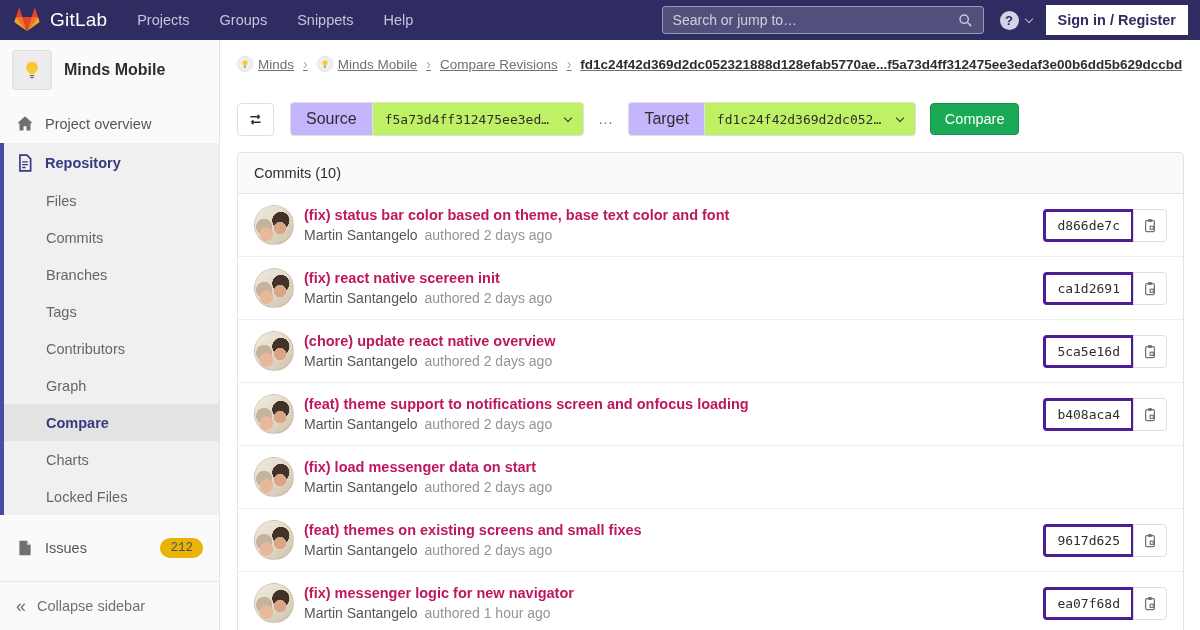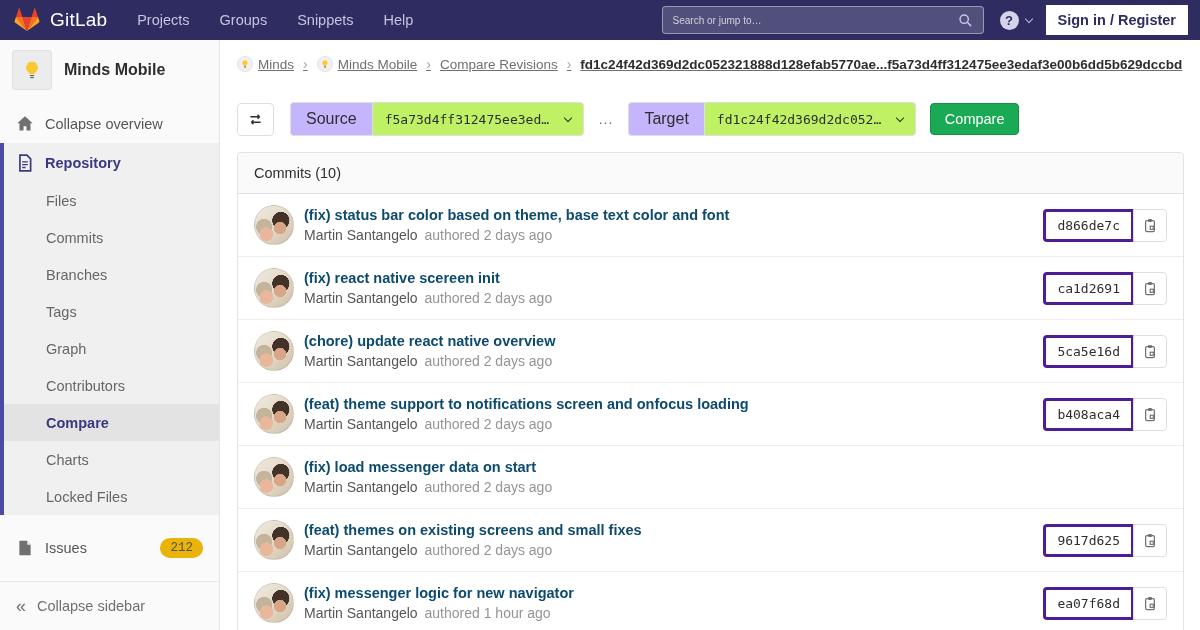--- a/index.html
+++ b/index.html
@@ -9,21 +9,21 @@
   
   .navbar { position:fixed; top:0; left:0; width:1200px; height:40px; background:#2e2c61;
             display:flex; align-items:center; padding:0 12px 0 14px; z-index:10; }
   .brand { display:flex; align-items:center; }
   .tanuki { width:26px; height:25px; }
   .brand-name { color:#fff; font-size:19px; font-weight:500; margin-left:10px; letter-spacing:.2px; }
   .nav-links { display:flex; align-items:center; margin-left:30px; }
   .nav-link { color:#c6c3e0; font-size:14.5px; font-weight:500; margin-right:30px; cursor:pointer; text-decoration:none; }
   .nav-search { margin-left:auto; width:322px; height:28px; background:rgba(255,255,255,.17);
                 border:1px solid rgba(255,255,255,.42); border-radius:4px; display:flex; align-items:center; padding:0 10px; }
-  .nav-search input { flex:1; background:transparent; border:none; outline:none; color:#fff; font-size:10px; font-family:inherit; }
+  .nav-search input { flex:1; background:transparent; border:none; outline:none; color:#fff; font-size:14px; font-family:inherit; }
   .nav-search input::placeholder { color:rgba(255,255,255,.72); }
   .search-icon { color:#c9c6e2; display:flex; }
   .help-menu { display:flex; align-items:center; margin-left:16px; cursor:pointer; }
   .help-circle { width:19px; height:19px; border-radius:50%; background:#d5d3ea; color:#2e2c61;
                  font-weight:700; font-size:13px; display:flex; align-items:center; justify-content:center; }
   .chev { width:6px; height:6px; border-right:1.6px solid currentColor; border-bottom:1.6px solid currentColor;
           transform:rotate(45deg); display:inline-block; }
   .help-chev { color:#bdb9d8; margin-left:7px; margin-top:-3px; }
   .sign-in-btn { margin-left:14px; background:#fff; color:#2e2c61; font-weight:700; font-size:14.5px;
                  border:none; border-radius:0; padding:7px 12px; cursor:pointer; font-family:inherit; }
@@ -82,21 +82,21 @@
   .commit-row:last-child { border-bottom:none; }
   .photo-avatar { width:40px; height:40px; border-radius:50%; flex-shrink:0; margin-right:10px;
       border:1px solid rgba(0,0,0,.08);
       background:
         radial-gradient(circle at 30% 74%, #e9b89c 0 17%, rgba(0,0,0,0) 18%),
         radial-gradient(circle at 66% 58%, #d8a587 0 18%, rgba(0,0,0,0) 19%),
         radial-gradient(circle at 68% 38%, #433228 0 24%, rgba(0,0,0,0) 25%),
         radial-gradient(circle at 24% 55%, #c4b49b 0 22%, rgba(0,0,0,0) 23%),
         linear-gradient(135deg, #f0ebe0 0%, #e2d8c6 55%, #cfc0ab 100%); }
   .commit-info { flex:1; min-width:0; }
-  .commit-title { font-weight:700; font-size:14.5px; color:#0c4a6e; margin-bottom:4px; cursor:pointer;
+  .commit-title { font-weight:700; font-size:14.5px; color:#be185d; margin-bottom:4px; cursor:pointer;
                   white-space:nowrap; overflow:hidden; text-overflow:ellipsis; }
   .commit-meta { font-size:14px; color:#949494; }
   .commit-author { color:#565656; cursor:pointer; margin-right:3px; }
   .hash-group { display:flex; margin-left:16px; flex-shrink:0; }
   .hash-btn { border:3px solid #4c1d95; background:#fff; padding:6px 11px; cursor:pointer;
               font-family:"DejaVu Sans Mono", monospace; font-size:13px; color:#2e2e2e; border-radius:4px 0 0 4px; }
   .copy-btn { border:1px solid #dfdfdf; margin-left:-1px; background:#fff; padding:6px 9px;
               border-radius:0 4px 4px 0; cursor:pointer; display:flex; align-items:center; color:#707070; }
 </style>
 </head>
@@ -144,39 +144,39 @@
         <rect x="10" y="19.6" width="4" height="1.4" rx=".7" fill="#6d6d6d"></rect>
       </svg>
     </span>
     <span class="project-name">Minds Mobile</span>
   </div>
 
   <a class="nav-item">
     <svg class="side-icon" viewBox="0 0 16 16">
       <path d="M8 1.2L1.2 7.4h1.9v6.4h3.6V10h2.6v3.8h3.6V7.4h1.9z" fill="#707070"></path>
     </svg>
-    <span>Collapse overview</span>
+    <span>Project overview</span>
   </a>
 
   <div class="repo-section">
     <a class="nav-item">
       <svg class="side-icon" viewBox="0 0 16 16">
         <path d="M3.5 1h6.2L13 4.3V15H3.5z" fill="none" stroke="currentColor" stroke-width="1.5"></path>
         <path d="M5.5 7h5M5.5 9.5h5M5.5 12h3" stroke="currentColor" stroke-width="1.2"></path>
       </svg>
       <span>Repository</span>
     </a>
     <div>
 
     <a class="sub-item">Files</a>
         <a class="sub-item">Commits</a>
         <a class="sub-item">Branches</a>
         <a class="sub-item">Tags</a>
+        <a class="sub-item">Contributors</a>
         <a class="sub-item">Graph</a>
-        <a class="sub-item">Contributors</a>
         <a class="sub-item active">Compare</a>
         <a class="sub-item">Charts</a>
         <a class="sub-item">Locked Files</a>
       </div>
   </div>
 
   <a class="nav-item issues-item">
     <svg class="side-icon" viewBox="0 0 16 16">
       <path d="M3 1.5h7l3 3.5v9.5H3z" fill="#707070"></path>
       <path d="M10 1.5v3.5h3" fill="#fafafa" opacity=".9"></path>

